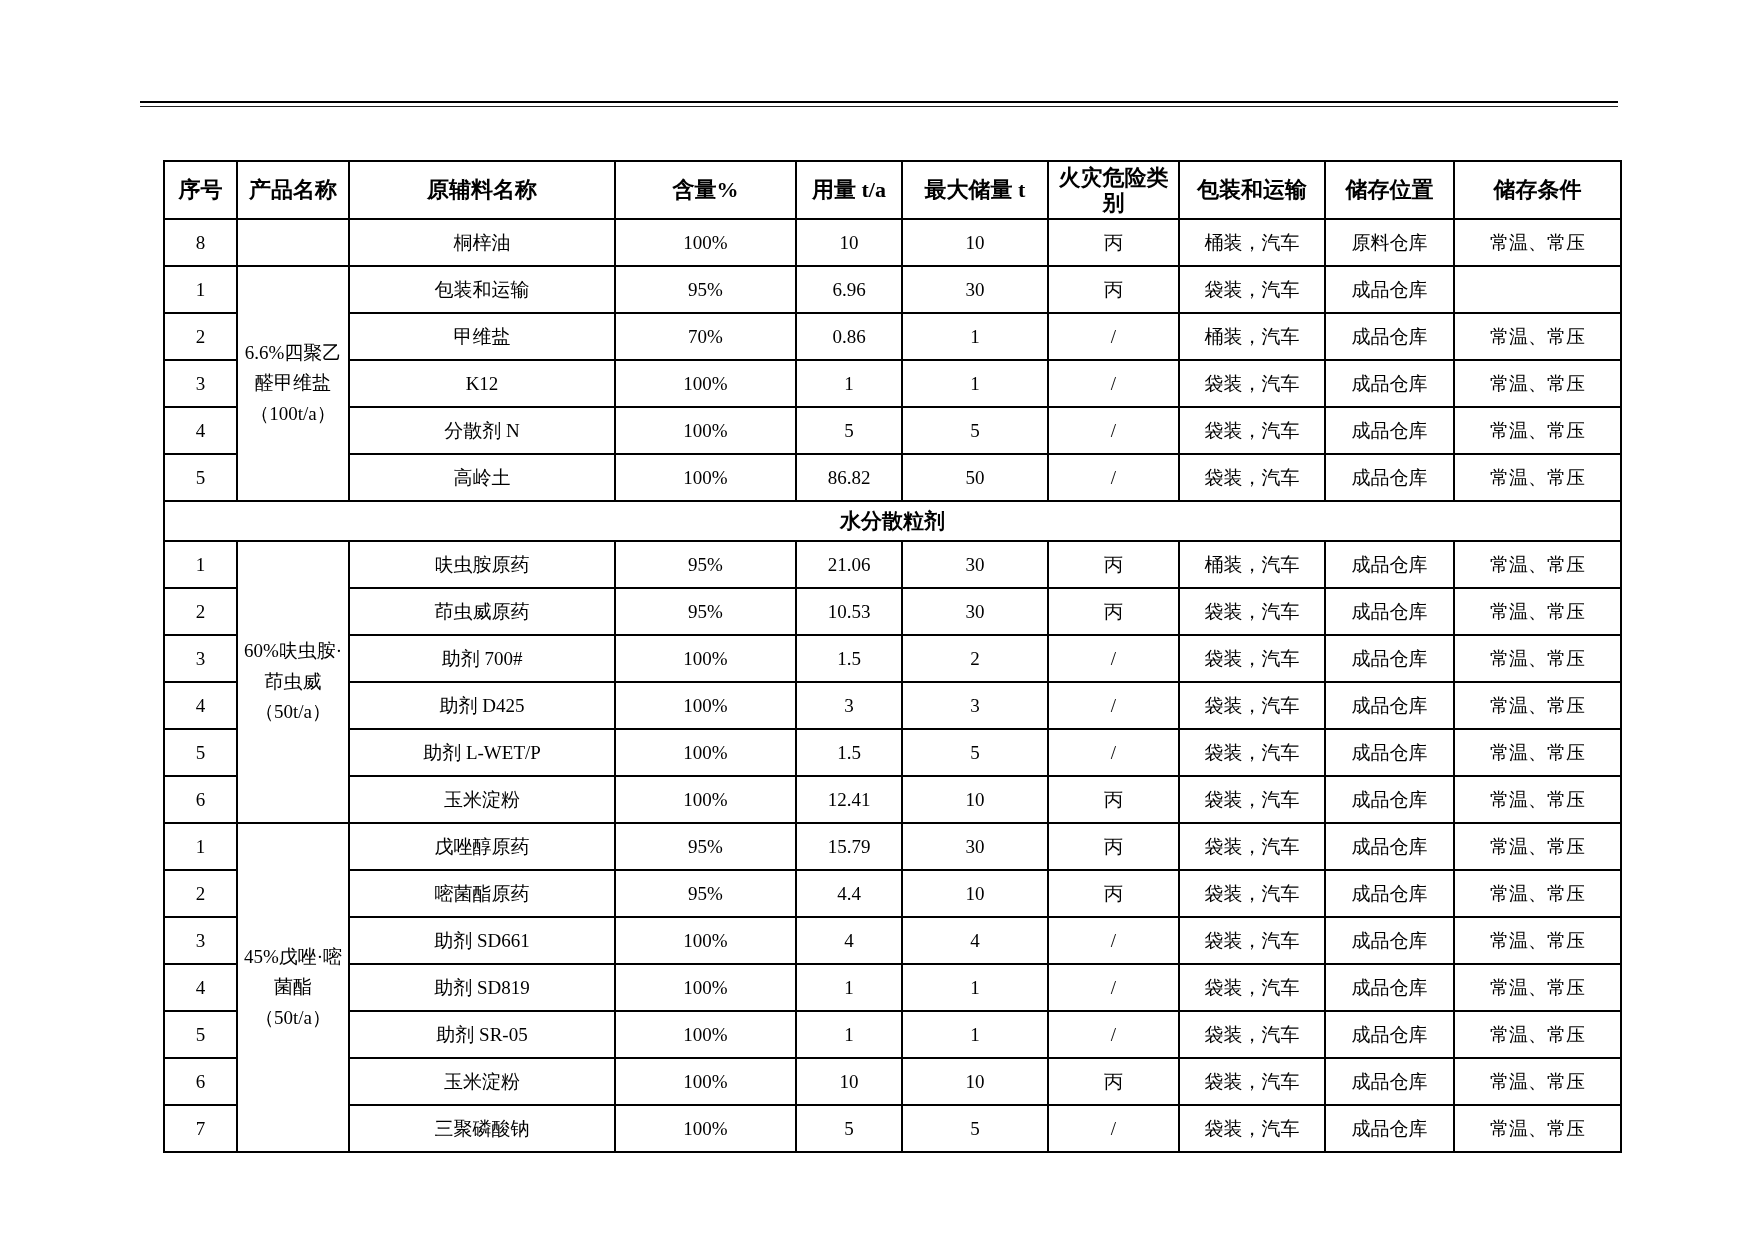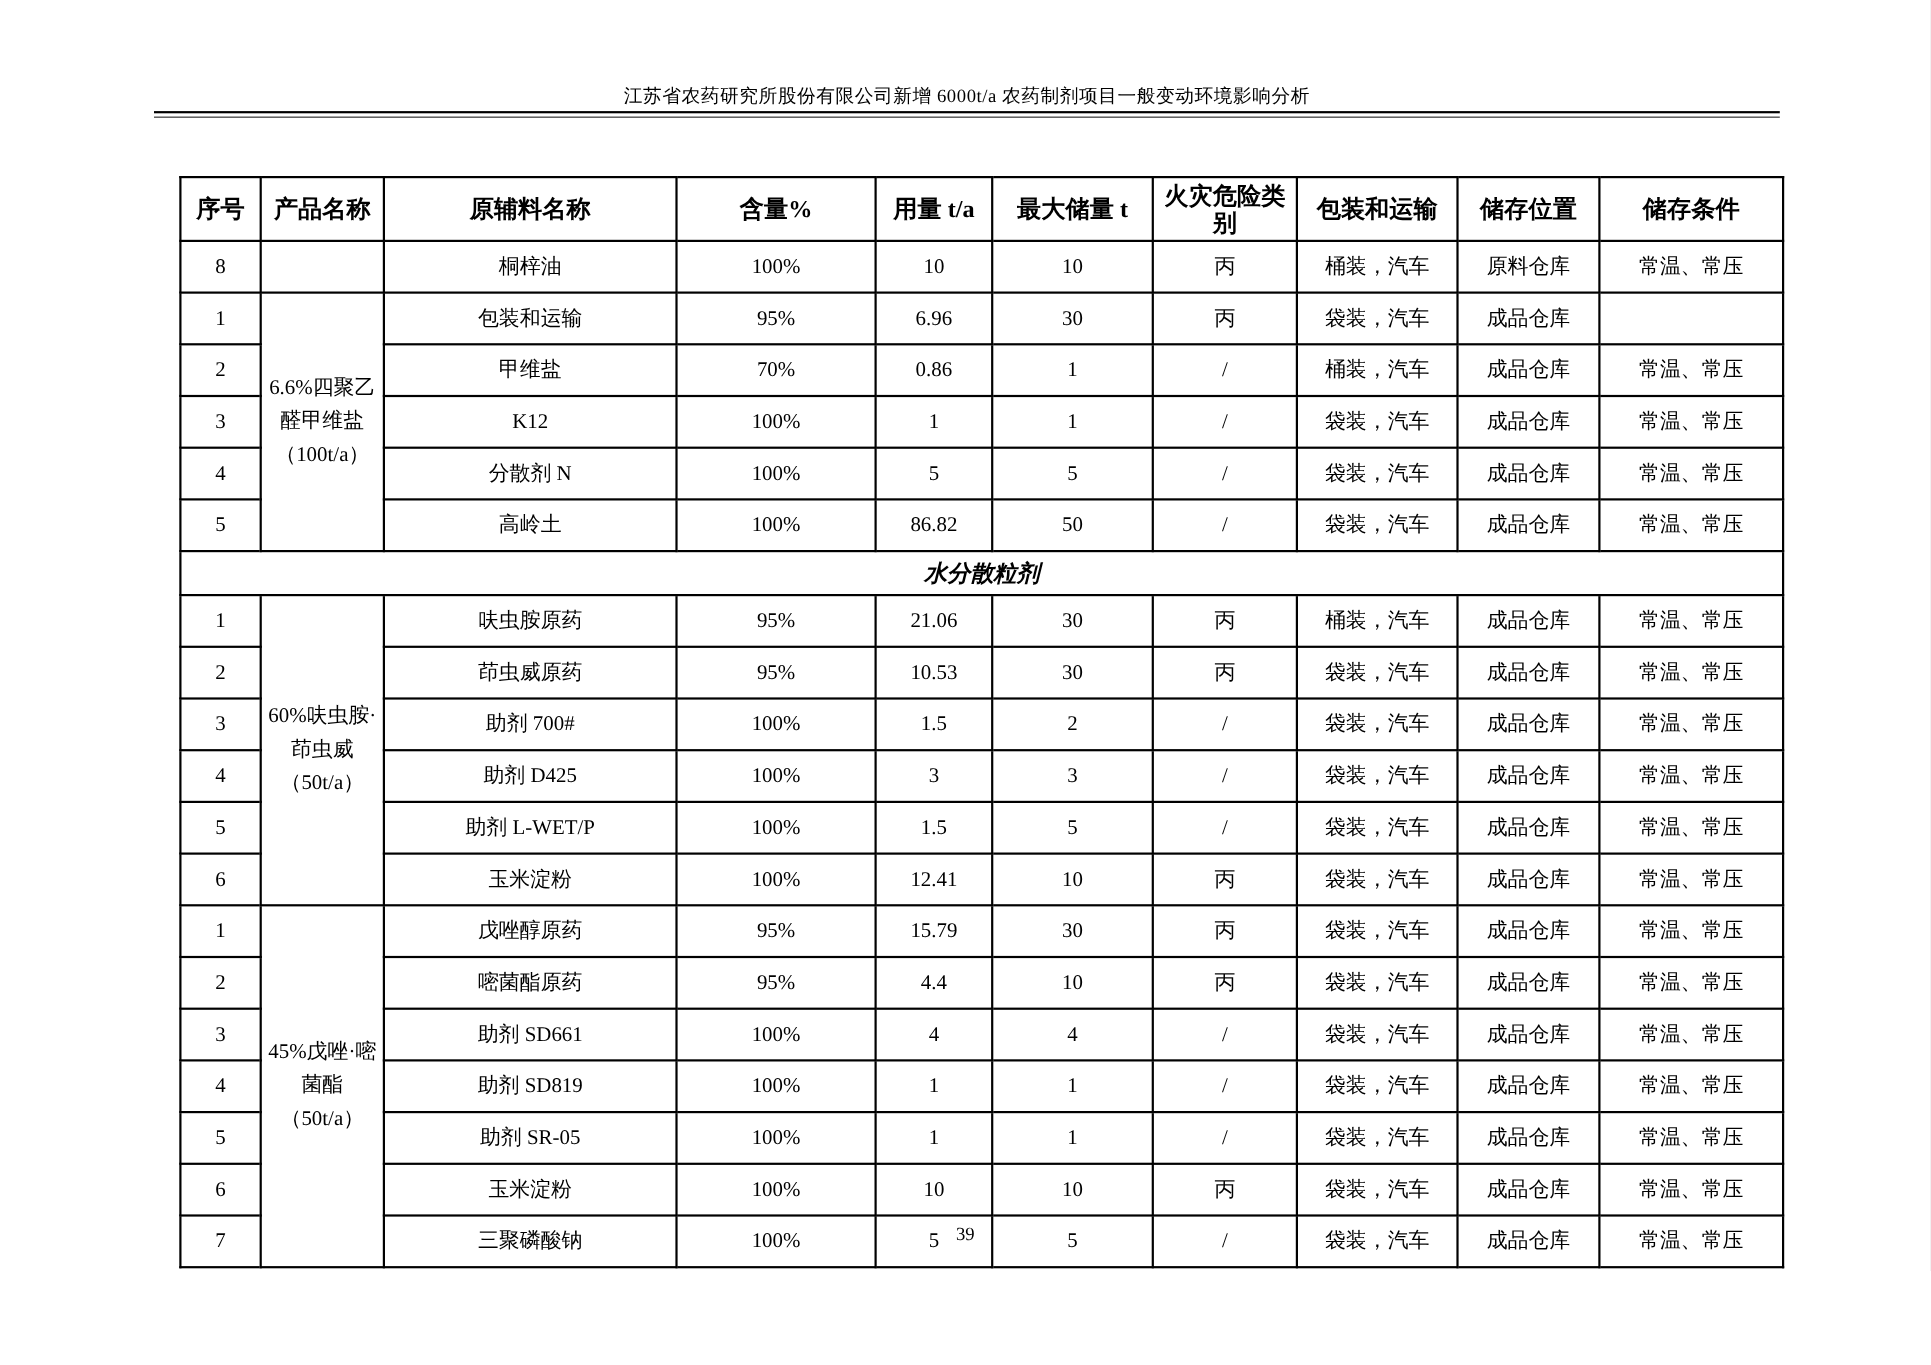--- a/index.html
+++ b/index.html
@@ -30,33 +30,32 @@
     overflow:hidden;
   }
   .materials th {
     font-weight:bold; font-size:22px; height:52px; line-height:1.15;
   }
   .materials td {
     font-size:19px; height:41px; line-height:1.25;
   }
   .materials td.product-cell { font-size:19px; line-height:1.6; }
   .materials td.section-cell {
-    font-weight:bold; font-size:21px; height:34px;font-style:italic;
+    font-weight:bold; font-size:21px; height:34px;
   }
   .page-number {
     position:absolute; left:0; top:1112px; width:1755px;
     text-align:center; font-size:17px;
   }
 </style>
 </head>
 <body>
 
 <div class="page">
 
-  <div class="doc-header">江苏省农药研究所股份有限公司新增 6000t/a 农药制剂项目一般变动环境影响分析</div>
   <div class="rule-thick"></div>
   <div class="rule-thin"></div>
 
   <table class="materials">
     <colgroup>
       <col style="width:73px">
         <col style="width:112px">
         <col style="width:266px">
       <col style="width:181px">
         <col style="width:106px">
@@ -293,15 +292,14 @@
           <td>5</td>
           <td>5</td>
           <td>/</td>
           <td>袋装，汽车</td>
           <td>成品仓库</td>
           <td>常温、常压</td>
         </tr>
       </tbody>
   </table>
 
-  <div class="page-number">39</div>
 
 </div>
 
 </body></html>

